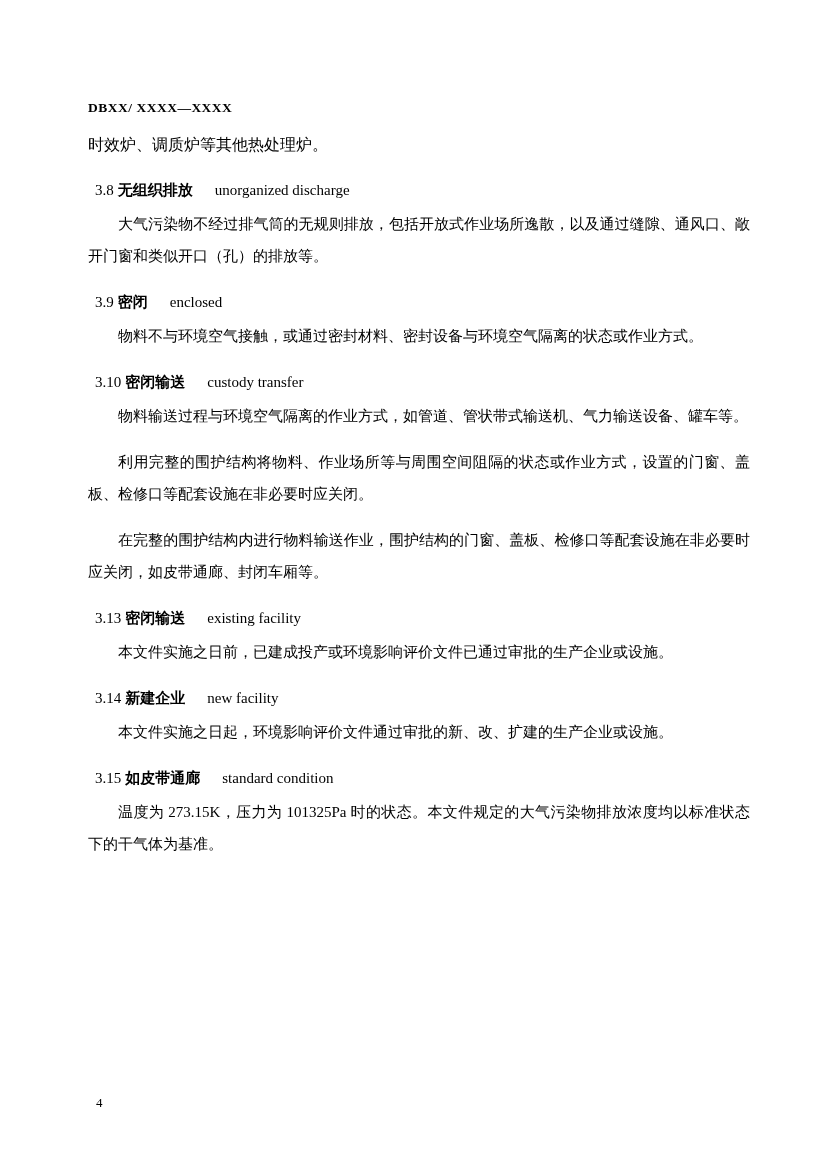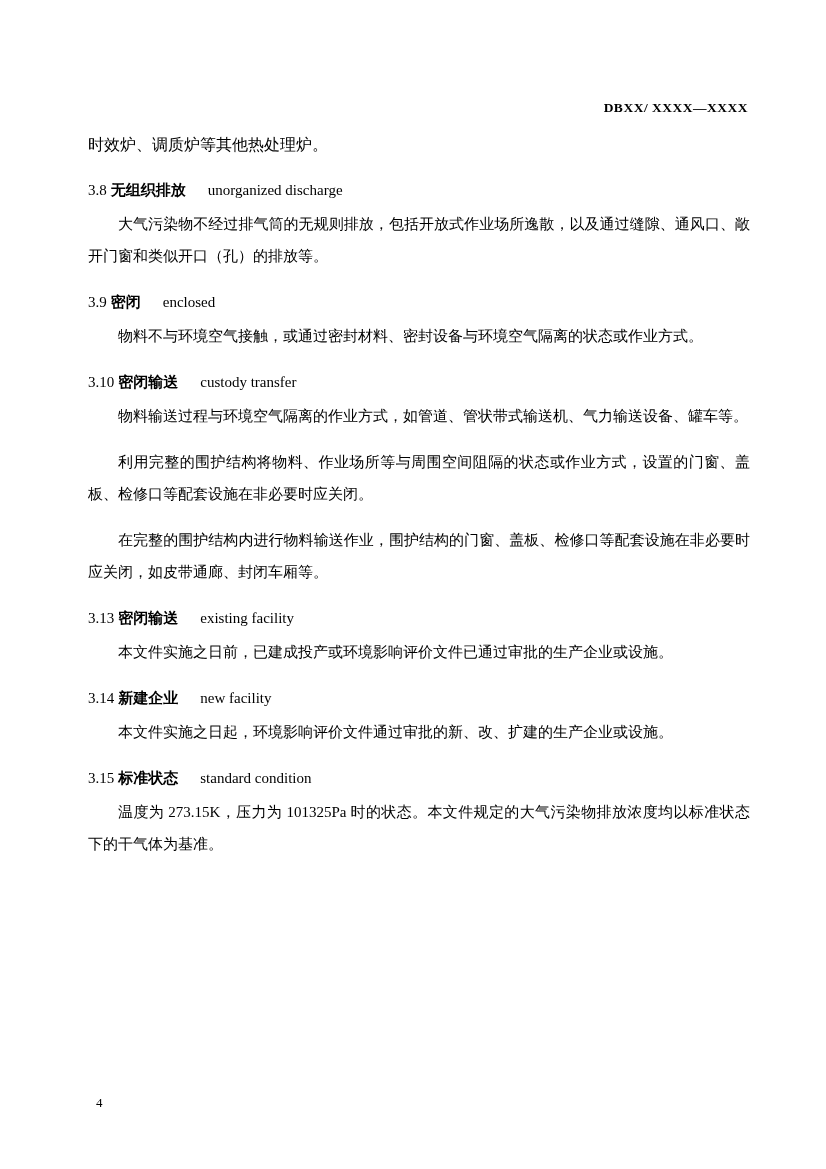--- a/index.html
+++ b/index.html
@@ -18,42 +18,41 @@
     color: #000000;
     overflow: hidden;
   }
   .content {
     position: absolute;
     left: 88px;
     right: 76px;
     top: 100px;
   }
   .header-line {
-    text-align: right;
     font-family: "Liberation Serif", serif;
     font-size: 13.5px;
     letter-spacing: 0.5px;
     font-weight: bold;
     margin-bottom: 14px;
     padding-right: 2px;
   }
   .para {
     font-size: 15px;
     line-height: 32px;
     text-align: justify;
     margin: 0 0 6px 0;
   }
   .body-para {
     text-indent: 30px;
     margin: 0 0 14px 0;
   }
   .term {
     font-size: 15px;
     line-height: 28px;
-    margin: 16px 0 4px 0;
+    margin: 16px 0 4px 7px;
     white-space: nowrap;
   }
   .term .num {
     font-family: "Liberation Serif", serif;
   }
   .term .zh {
     font-weight: bold;
     margin-left: 4px;
   }
   .term .en {
@@ -108,21 +107,21 @@
       <span class="num">3.13</span><span class="zh">密闭输送</span><span class="en">existing facility</span>
     </div>
     <div class="para body-para">本文件实施之日前，已建成投产或环境影响评价文件已通过审批的生产企业或设施。</div>
 
     <div class="term">
       <span class="num">3.14</span><span class="zh">新建企业</span><span class="en">new facility</span>
     </div>
     <div class="para body-para">本文件实施之日起，环境影响评价文件通过审批的新、改、扩建的生产企业或设施。</div>
 
     <div class="term">
-      <span class="num">3.15</span><span class="zh">标准状态</span><span class="en">standard condition</span>
+      <span class="num">3.15</span><span class="zh">如皮带通廊</span><span class="en">standard condition</span>
     </div>
     <div class="para body-para">温度为 273.15K，压力为 101325Pa 时的状态。本文件规定的大气污染物排放浓度均以标准状态下的干气体为基准。</div>
 
   </div>
 
   <div class="page-number">4</div>
 
 </div>
 
 </body></html>

